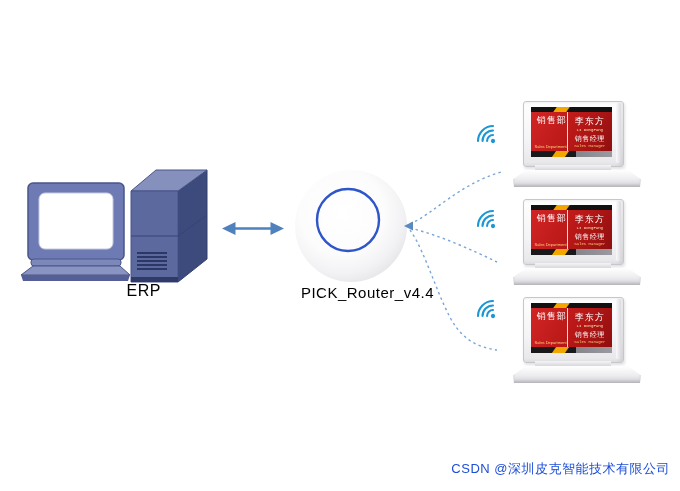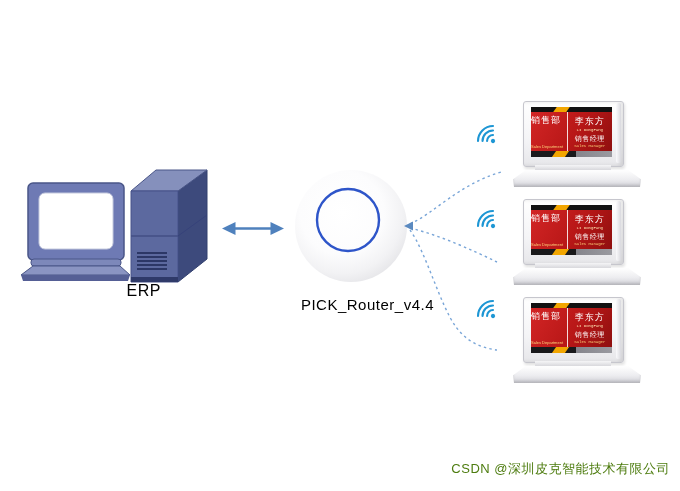--- a/index.html
+++ b/index.html
@@ -7,23 +7,23 @@
     position:relative;width:680px;height:491px;background:#ffffff;overflow:hidden;
     font-family:"Liberation Sans",sans-serif;
   }
   svg{display:block;}
   .bg-art{position:absolute;left:0;top:0;}
   .node-label{
     position:absolute;color:#000000;font-size:15px;text-align:right;
     letter-spacing:0.5px;
   }
   .erp-label{left:61px;top:282px;width:100px;font-size:16px;}
-  .router-label{left:270px;top:284px;width:164px;margin-top:12px;}
+  .router-label{left:270px;top:284px;width:164px;}
   .watermark{
-    position:absolute;right:10px;top:460px;color:#4d7c0f;font-size:13px;
+    position:absolute;right:10px;top:460px;color:#1d4ed8;font-size:13px;
     letter-spacing:0.5px;
   }
   
   .device{position:absolute;left:513px;width:128px;height:92px;}
   .dev1{top:99px;} .dev2{top:197px;} .dev3{top:295px;}
   .d-frame{
     position:absolute;left:10px;top:2px;width:99px;height:64px;
     background:linear-gradient(180deg,#ffffff 0%,#f4f4f6 60%,#e7e7ea 100%);
     border:1px solid #c6c6cd;border-radius:3px;
     box-shadow:inset -3px 0 4px rgba(0,0,0,0.10), 1px 2px 3px rgba(0,0,0,0.12);
@@ -44,21 +44,21 @@
   .stripe{
     position:absolute;top:0;height:100%;width:13px;background:#f2a600;
     transform:skewX(-35deg);
   }
   .stripe-top{left:30%;} .stripe-bottom{left:29%;}
   .scr-main{
     position:absolute;top:5px;bottom:6px;left:0;right:0;display:flex;
     background:linear-gradient(120deg,#d22525 0%,#b81717 55%,#8f0f0f 100%);
   }
   .cell-left{
-    width:44%;display:flex;flex-direction:column;align-items:flex-start;
+    width:44%;display:flex;flex-direction:column;align-items:flex-end;
     justify-content:center;gap:17px;border-right:1px solid rgba(255,255,255,0.85);
   }
   .cell-right{
     flex:1;display:flex;flex-direction:column;align-items:center;
     justify-content:center;
     font-family:Liberation Mono, monospace;
   }
   .dept{font-size:9px;color:#ffffff;letter-spacing:1px;}
   .dept-en{font-size:4px;color:#ffd37a;}
   .pname{font-size:9px;color:#ffffff;letter-spacing:1px;}

